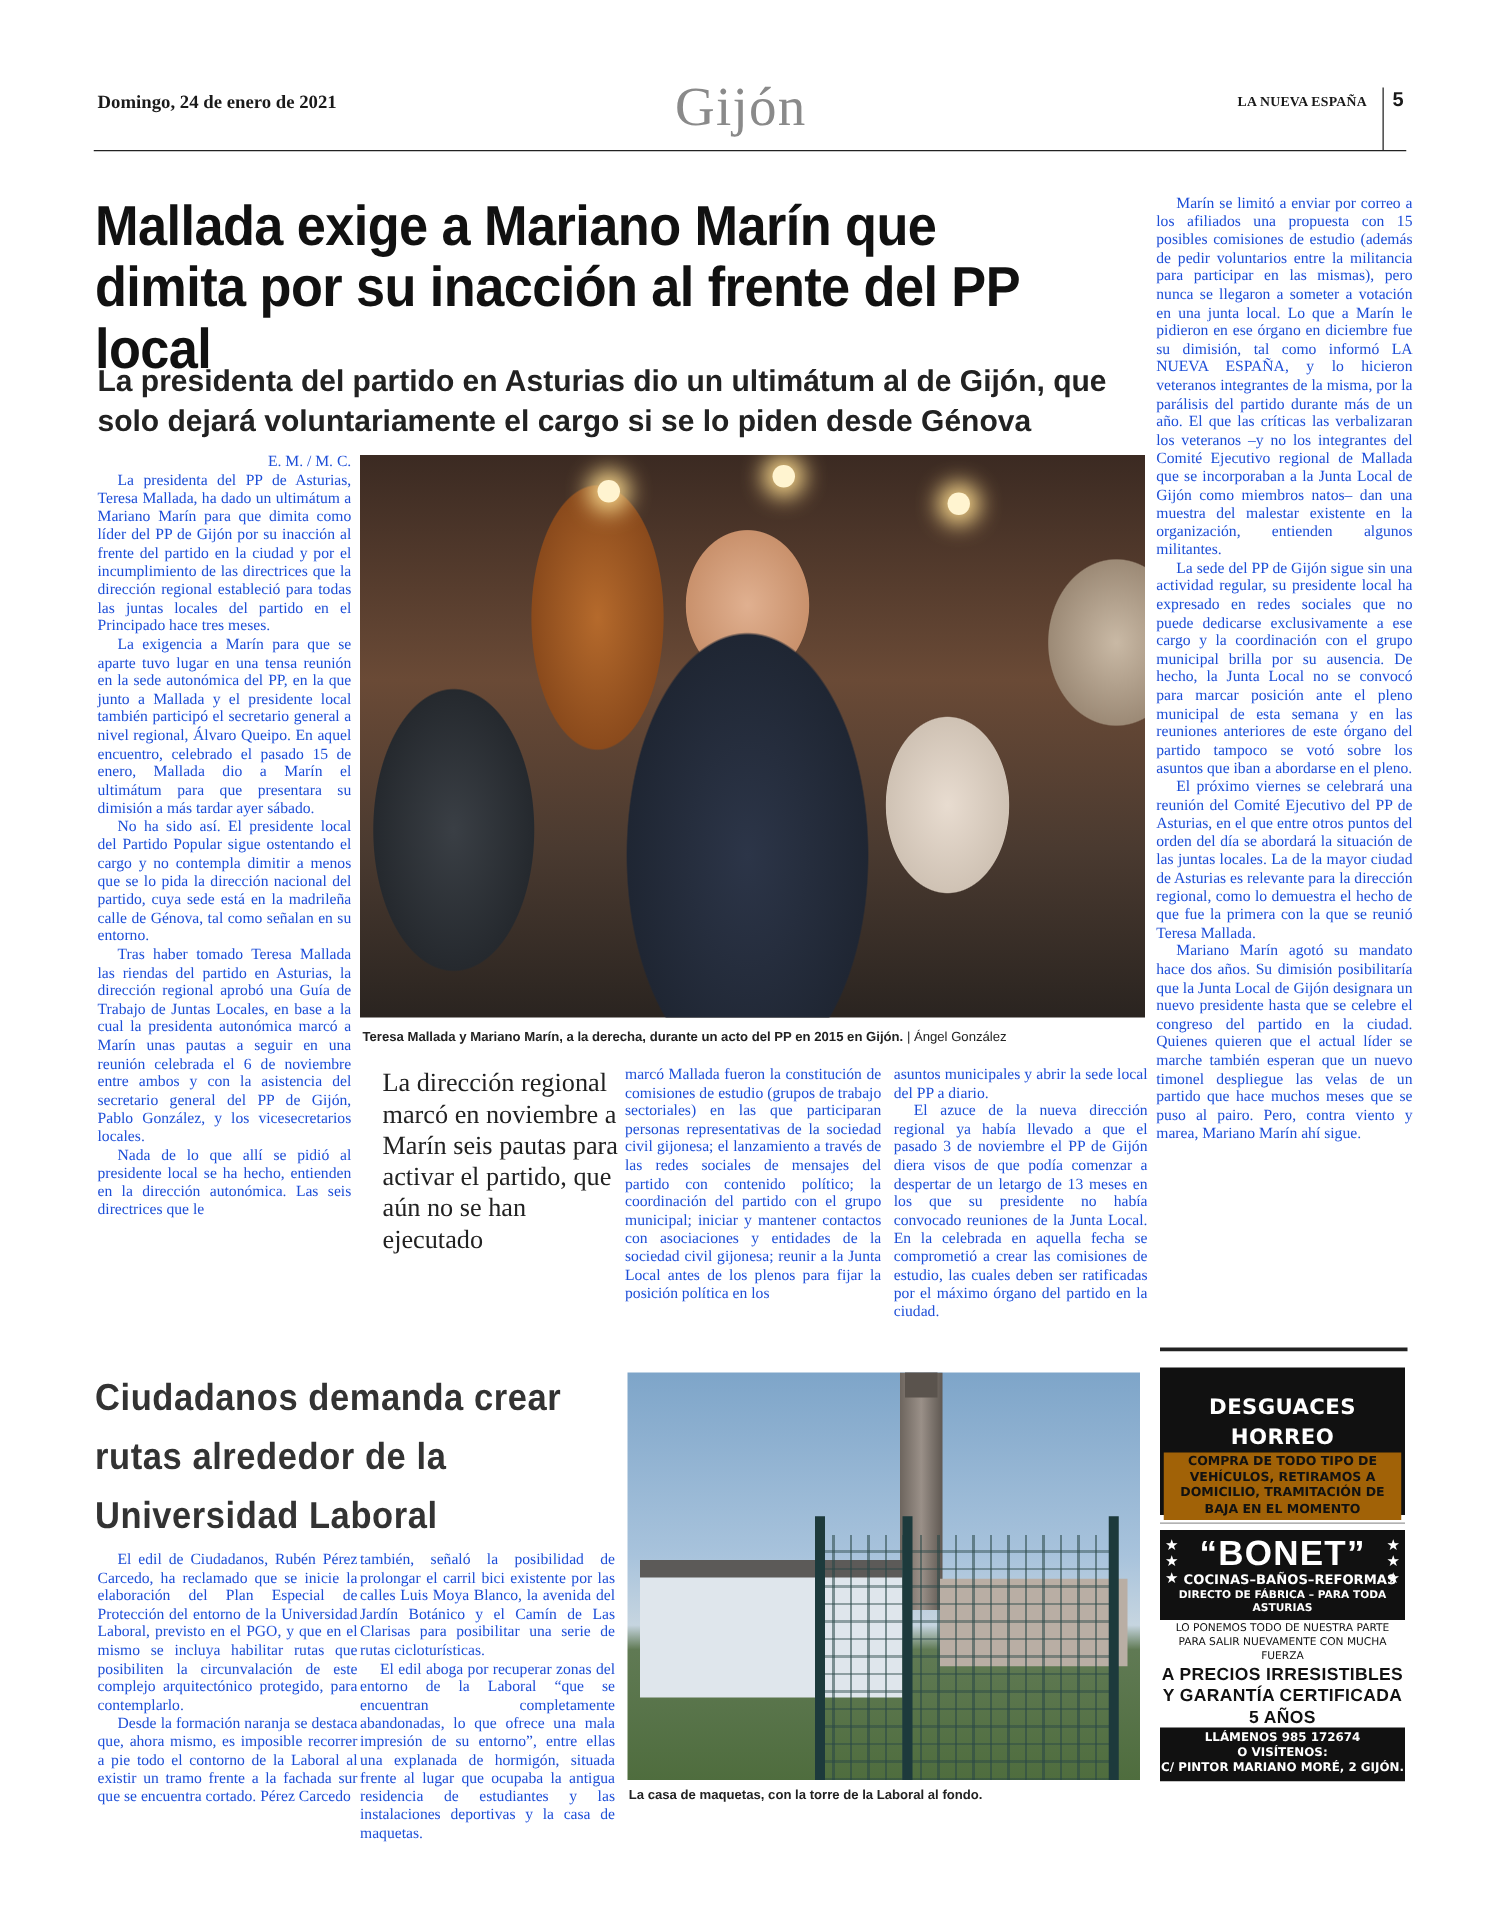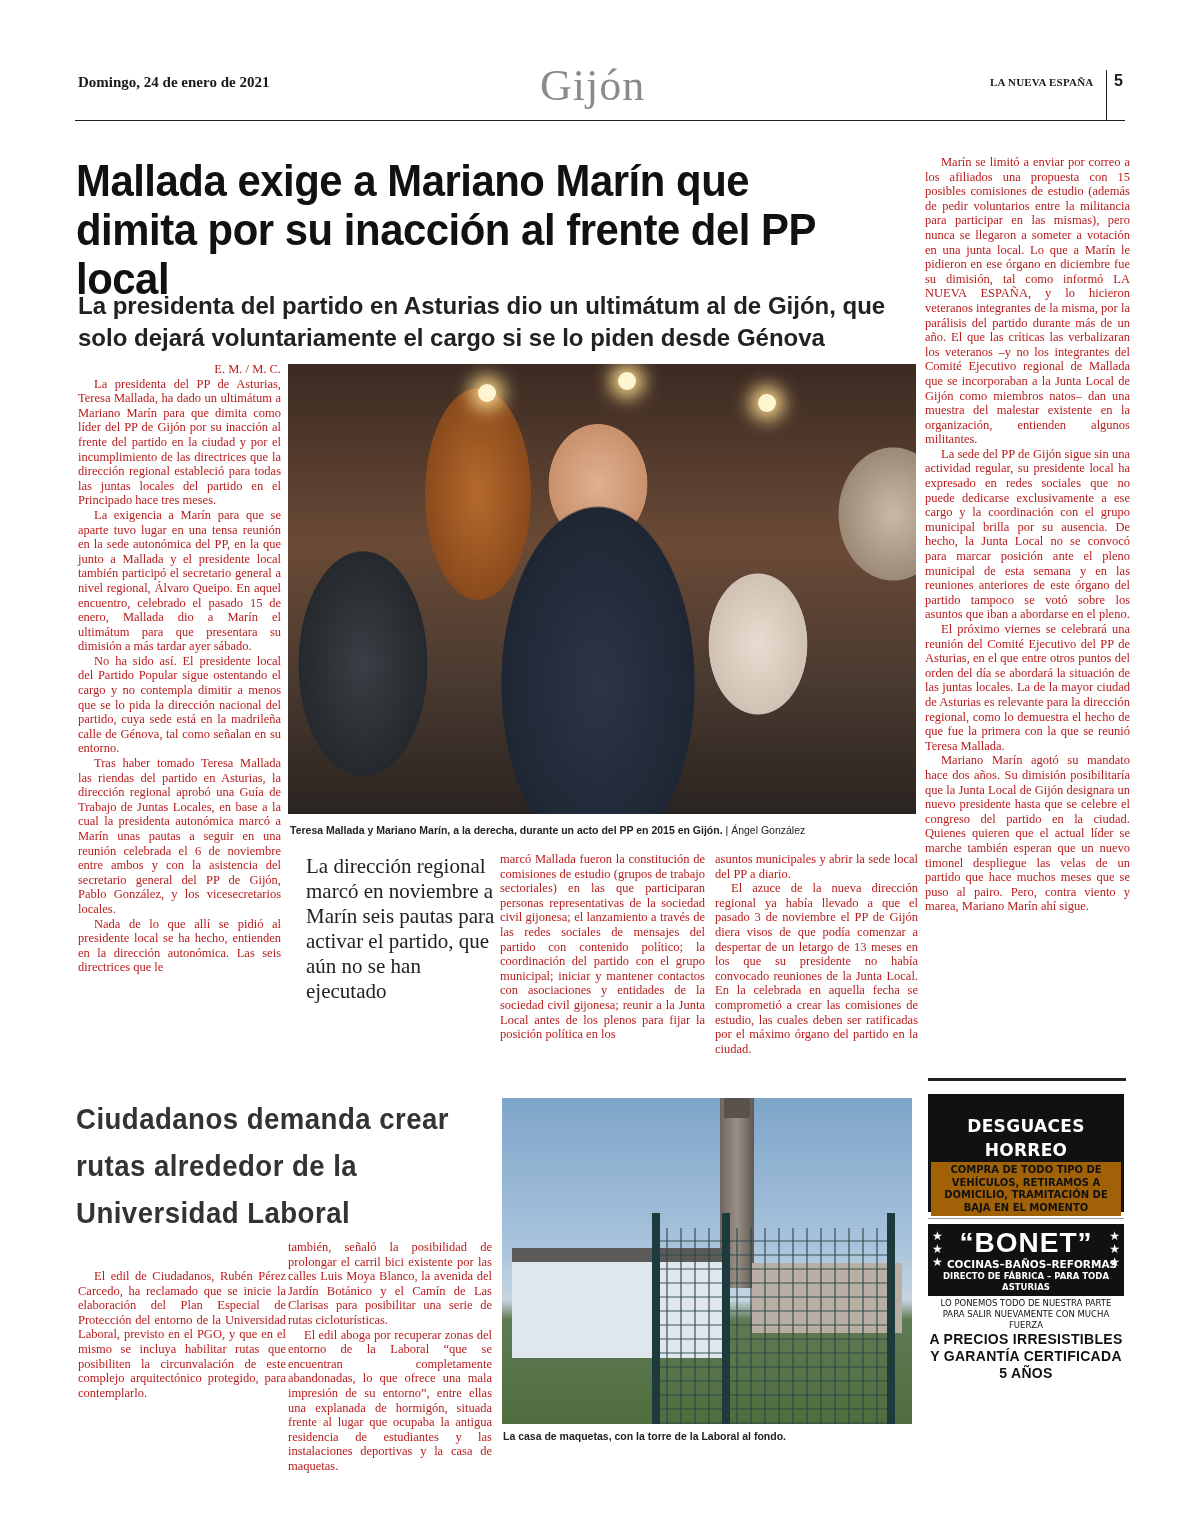--- a/index.html
+++ b/index.html
@@ -14,21 +14,21 @@
   .hdr-paper { left: 990px; top: 76px; font-size: 11px; font-weight: bold; letter-spacing: 0.2px; }
   .hdr-sep { left: 1106px; top: 70px; width: 1px; height: 50px; background: #222; }
   .hdr-page { left: 1114px; top: 72px; font-size: 16px; font-weight: bold; font-family: "Liberation Sans", sans-serif; }
   .hdr-rule { left: 75px; top: 120px; width: 1050px; height: 1px; background: #222; }
 
   
   .headline { left: 76px; top: 156px; width: 840px; font-family: "Liberation Sans", sans-serif; font-weight: bold; font-size: 45px; line-height: 49px; letter-spacing: -0.5px; color: #111; transform: scaleX(0.93); transform-origin: left top; }
   .subhead { left: 78px; top: 290px; width: 840px; font-family: "Liberation Sans", sans-serif; font-size: 24px; line-height: 32px; color: #222; }
 
   
-  .col { font-size: 12.5px; line-height: 14.6px; text-align: justify; hyphens: auto; color: #b91c1c; }
+  .col { font-size: 12.5px; line-height: 14.6px; text-align: justify; hyphens: auto; color: #1d4ed8; }
   .col p { text-indent: 16px; }
   .col p.noindent { text-indent: 0; }
   .byline { text-align: right; font-size: 12.5px; line-height: 14.6px; }
 
   .col1 { left: 78px; top: 362px; width: 203px; }
   .col-right { left: 925px; top: 155px; width: 205px; }
   .col-mid2 { left: 500px; top: 852px; width: 205px; }
   .col-mid3 { left: 715px; top: 852px; width: 203px; }
 
   .rule-right-bottom { left: 928px; top: 1078px; width: 198px; height: 3px; background: #222; }
@@ -47,21 +47,21 @@
   .photo1 .light { position:absolute; width: 18px; height: 18px; border-radius: 50%; background: #fff4d0; box-shadow: 0 0 18px 8px #f6d58a; }
   .caption1 { left: 290px; top: 824px; font-family: "Liberation Sans", sans-serif; font-size: 10.5px; color: #222; }
   .caption1 b { font-weight: bold; }
   .caption-credit { font-weight: normal; }
 
   
   .pullquote { left: 306px; top: 854px; width: 190px; font-family: "Liberation Serif", serif; font-size: 21px; line-height: 25px; color: #222; }
 
   
   .headline2 { left: 76px; top: 1095px; width: 420px; font-family: "Liberation Sans", sans-serif; font-weight: bold; font-size: 30px; line-height: 47px; color: #333; letter-spacing: 0.5px; transform: scaleX(0.92); transform-origin: left top; }
-  .col2-1 { left: 78px; top: 1269px; width: 208px; }
+  .col2-1 { left: 78px; top: 1240px; width: 208px; }
   .col2-2 { left: 288px; top: 1240px; width: 204px; }
 
   .photo2 { left: 502px; top: 1098px; width: 410px; height: 326px; overflow: hidden;
     background:
       linear-gradient(180deg, #7ea5c9 0%, #a8c3dc 45%, #c6d5e0 62%, #607a54 68%, #4f6d3e 100%);
   }
   .photo2 .tower { position: absolute; left: 218px; top: 0; width: 34px; height: 190px; background: linear-gradient(90deg,#6d655e,#9a9088,#5f5852); }
   .photo2 .tower-top { position: absolute; left: 222px; top: -10px; width: 26px; height: 30px; background: #5a534d; border-radius: 4px 4px 0 0; }
   .photo2 .house { position: absolute; left: 10px; top: 150px; width: 210px; height: 110px; background: #dfe6ec; border-top: 14px solid #5c5a58; }
   .photo2 .house2 { position: absolute; left: 250px; top: 165px; width: 150px; height: 70px; background: #b9aea4; }
@@ -138,20 +138,21 @@
   <p>Marín se limitó a enviar por correo a los afiliados una propuesta con 15 posibles comisiones de estudio (además de pedir voluntarios entre la militancia para participar en las mismas), pero nunca se llegaron a someter a votación en una junta local. Lo que a Marín le pidieron en ese órgano en diciembre fue su dimisión, tal como informó LA NUEVA ESPAÑA, y lo hicieron veteranos integrantes de la misma, por la parálisis del partido durante más de un año. El que las críticas las verbalizaran los veteranos –y no los integrantes del Comité Ejecutivo regional de Mallada que se incorporaban a la Junta Local de Gijón como miembros natos– dan una muestra del malestar existente en la organización, entienden algunos militantes.</p>
   <p>La sede del PP de Gijón sigue sin una actividad regular, su presidente local ha expresado en redes sociales que no puede dedicarse exclusivamente a ese cargo y la coordinación con el grupo municipal brilla por su ausencia. De hecho, la Junta Local no se convocó para marcar posición ante el pleno municipal de esta semana y en las reuniones anteriores de este órgano del partido tampoco se votó sobre los asuntos que iban a abordarse en el pleno.</p>
   <p>El próximo viernes se celebrará una reunión del Comité Ejecutivo del PP de Asturias, en el que entre otros puntos del orden del día se abordará la situación de las juntas locales. La de la mayor ciudad de Asturias es relevante para la dirección regional, como lo demuestra el hecho de que fue la primera con la que se reunió Teresa Mallada.</p>
   <p>Mariano Marín agotó su mandato hace dos años. Su dimisión posibilitaría que la Junta Local de Gijón designara un nuevo presidente hasta que se celebre el congreso del partido en la ciudad. Quienes quieren que el actual líder se marche también esperan que un nuevo timonel despliegue las velas de un partido que hace muchos meses que se puso al pairo. Pero, contra viento y marea, Mariano Marín ahí sigue.</p>
 </div>
 <div class="abs rule-right-bottom"></div>
 
 <h2 class="abs headline2">Ciudadanos demanda crear rutas alrededor de la Universidad Laboral</h2>
 <div class="abs col col2-1">
   <p>El edil de Ciudadanos, Rubén Pérez Carcedo, ha reclamado que se inicie la elaboración del Plan Especial de Protección del entorno de la Universidad Laboral, previsto en el PGO, y que en el mismo se incluya habilitar rutas que posibiliten la circunvalación de este complejo arquitectónico protegido, para contemplarlo.</p>
+  <p>Desde la formación naranja se destaca que, ahora mismo, es imposible recorrer a pie todo el contorno de la Laboral al existir un tramo frente a la fachada sur que se encuentra cortado. Pérez Carcedo</p>
 </div>
 <div class="abs col col2-2">
   <p class="noindent">también, señaló la posibilidad de prolongar el carril bici existente por las calles Luis Moya Blanco, la avenida del Jardín Botánico y el Camín de Las Clarisas para posibilitar una serie de rutas cicloturísticas.</p>
   <p>El edil aboga por recuperar zonas del entorno de la Laboral “que se encuentran completamente abandonadas, lo que ofrece una mala impresión de su entorno”, entre ellas una explanada de hormigón, situada frente al lugar que ocupaba la antigua residencia de estudiantes y las instalaciones deportivas y la casa de maquetas.</p>
 </div>
 
 <div class="abs photo2">
   <div class="tower"></div>
   <div class="tower-top"></div>
   <div class="house2"></div>
@@ -184,13 +185,18 @@
       <div>★</div>
     </div>
     <div class="brand">“BONET”</div>
     <div class="sub1">COCINAS–BAÑOS–REFORMAS</div>
     <div class="sub2">DIRECTO DE FÁBRICA – PARA TODA ASTURIAS</div>
   </div>
   <div class="line">LO PONEMOS TODO DE NUESTRA PARTE</div>
   <div class="line" style="margin-top:0">PARA SALIR NUEVAMENTE CON MUCHA FUERZA</div>
   <div class="big">A PRECIOS IRRESISTIBLES</div>
   <div class="big">Y GARANTÍA CERTIFICADA 5 AÑOS</div>
+  <div class="foot">
+    <div>LLÁMENOS 985 172674</div>
+    <div>O VISÍTENOS:</div>
+    <div>C/ PINTOR MARIANO MORÉ, 2 GIJÓN.</div>
+  </div>
 </div>
 
 </body></html>

